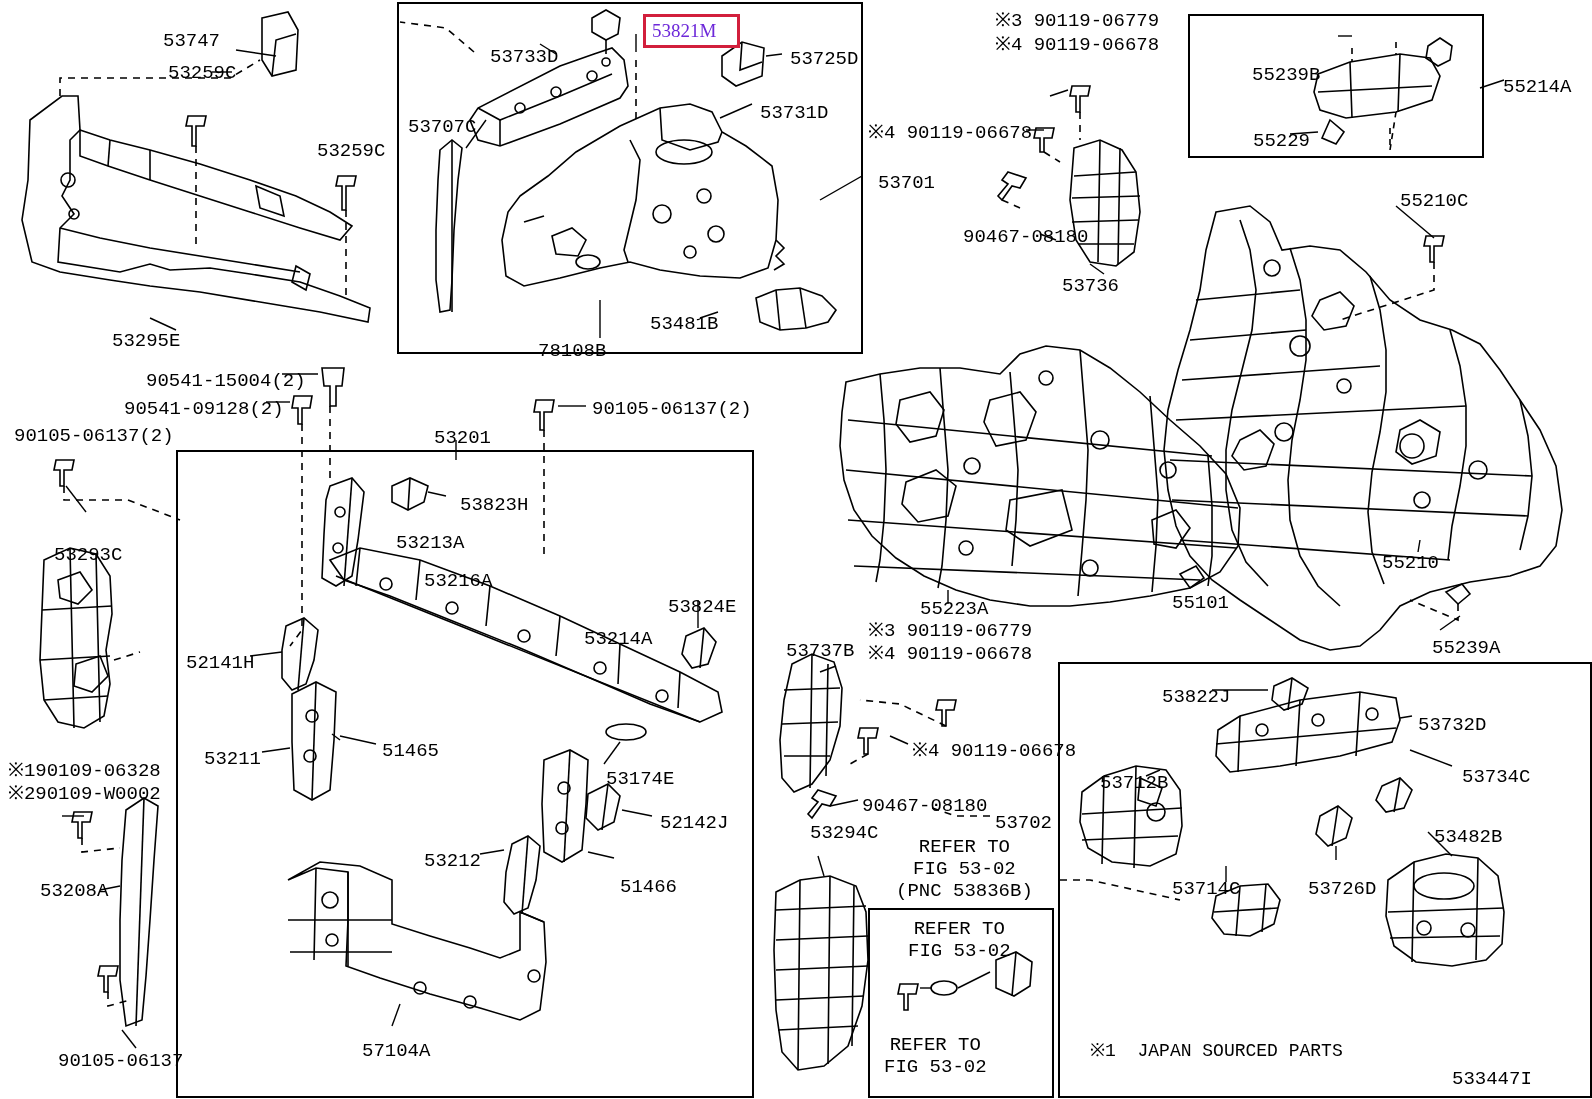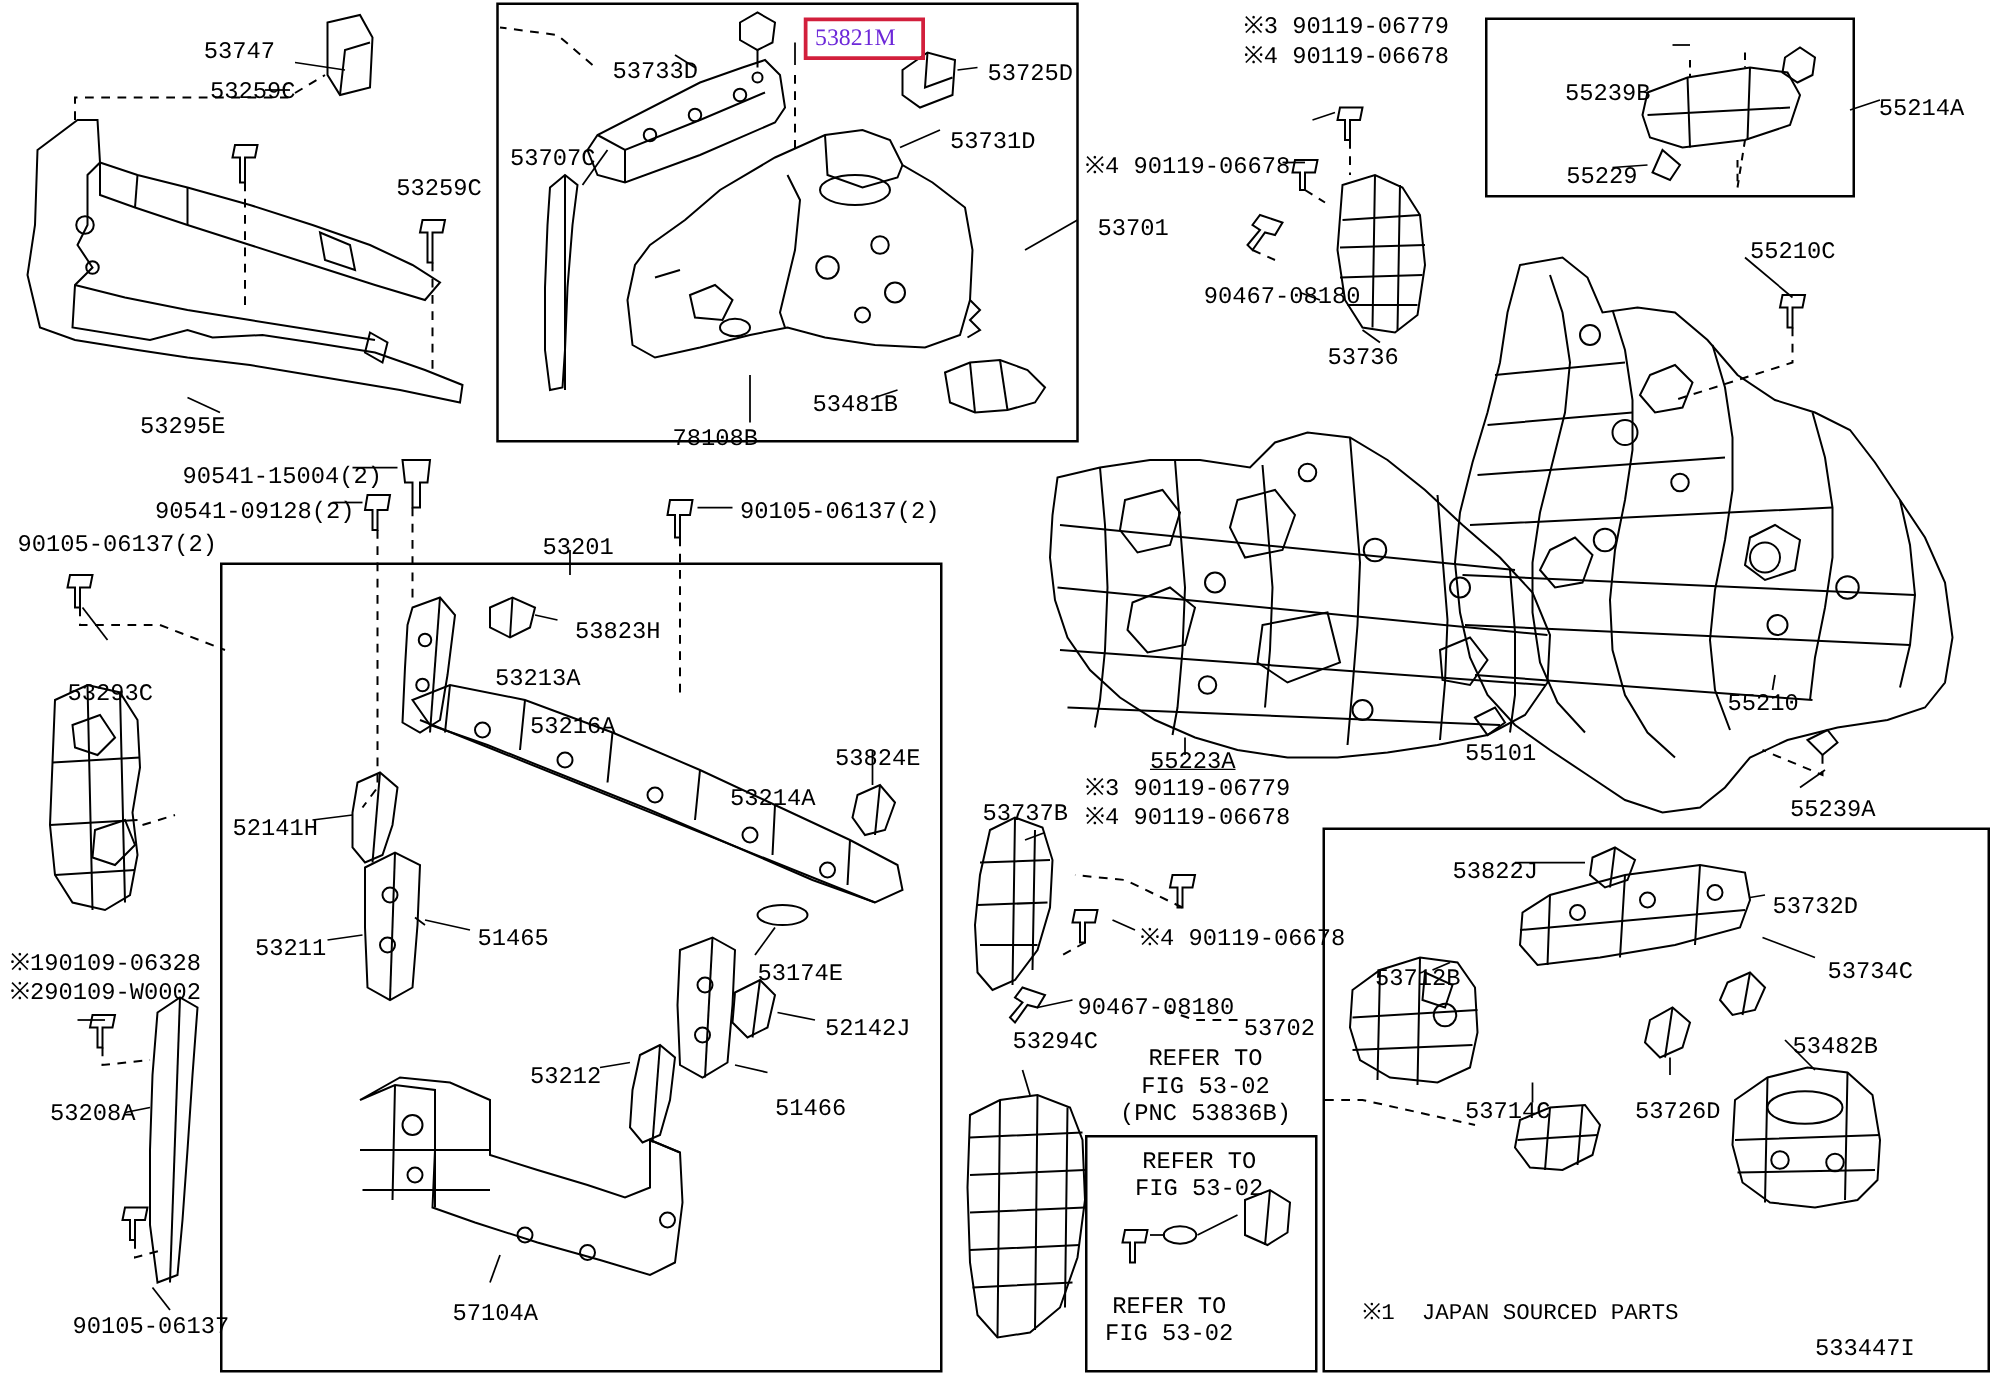--- a/index.html
+++ b/index.html
@@ -439,21 +439,21 @@
       <div class="lbl" style="left: 868px; top: 122px;">※4 90119-06678</div>
       <div class="lbl" style="left: 963px; top: 226px;">90467-08180</div>
       <div class="lbl" style="left: 1062px; top: 275px;">53736</div>
       <div class="lbl" style="left: 1252px; top: 32px; margin-top: 32px;">55239B</div>
       <div class="lbl" style="left: 1253px; top: 130px;">55229</div>
       <div class="lbl" style="left: 1503px; top: 76px;">55214A</div>
       <div class="lbl" style="left: 1400px; top: 190px;">55210C</div>
       <div class="lbl" style="left: 1382px; top: 552px;">55210</div>
       <div class="lbl" style="left: 1432px; top: 637px;">55239A</div>
       <div class="lbl" style="left: 1172px; top: 592px;">55101</div>
-      <div class="lbl" style="left: 920px; top: 598px; text-decoration: underline;">55223A</div>
+      <div class="lbl" style="left: 920px; top: 598px;">55223A</div>
       <div class="lbl" style="left: 868px; top: 620px;">※3 90119-06779</div>
       <div class="lbl" style="left: 868px; top: 643px;">※4 90119-06678</div>
       <div class="lbl" style="left: 786px; top: 640px;">53737B</div>
       <div class="lbl" style="left: 912px; top: 740px;">※4 90119-06678</div>
       <div class="lbl" style="left: 862px; top: 795px;">90467-08180</div>
       <div class="lbl" style="left: 995px; top: 812px; text-align: center;">53702</div>
       <div class="lbl" style="left: 810px; top: 822px;">53294C</div>
       <div class="lbl" style="left: 146px; top: 370px;">90541-15004(2)</div>
       <div class="lbl" style="left: 124px; top: 398px;">90541-09128(2)</div>
       <div class="lbl" style="left: 14px; top: 425px;">90105-06137(2)</div>

